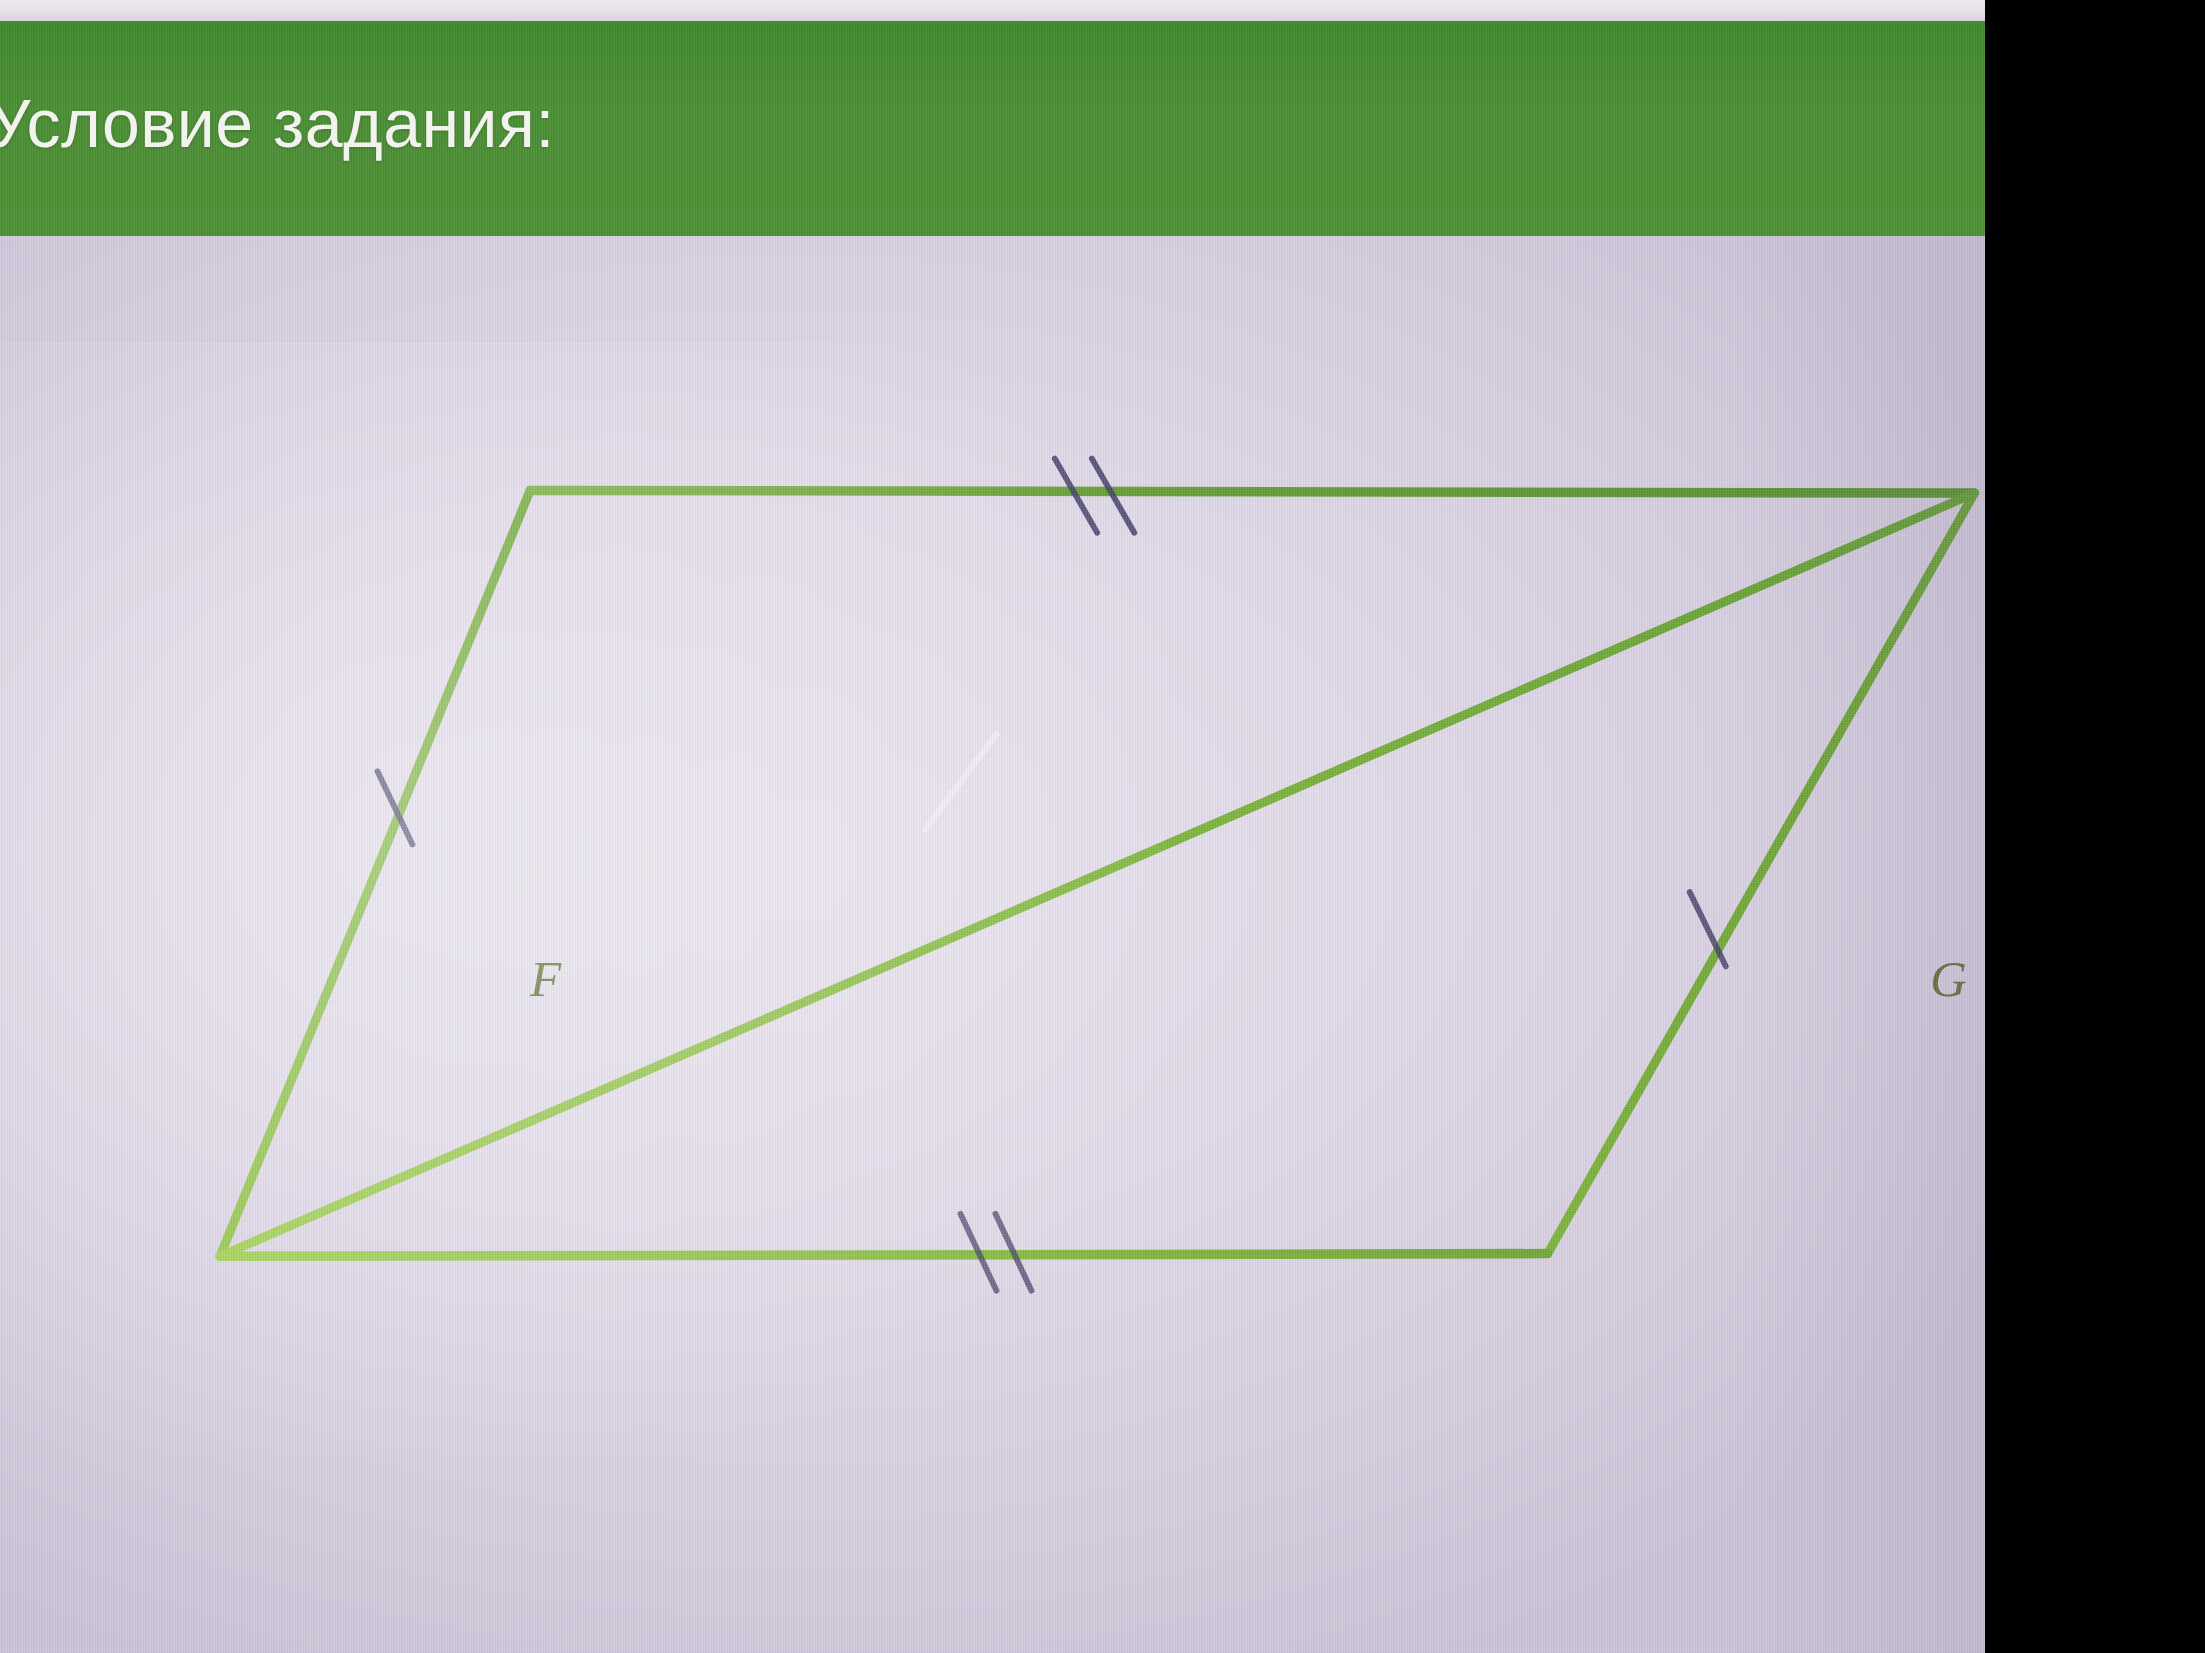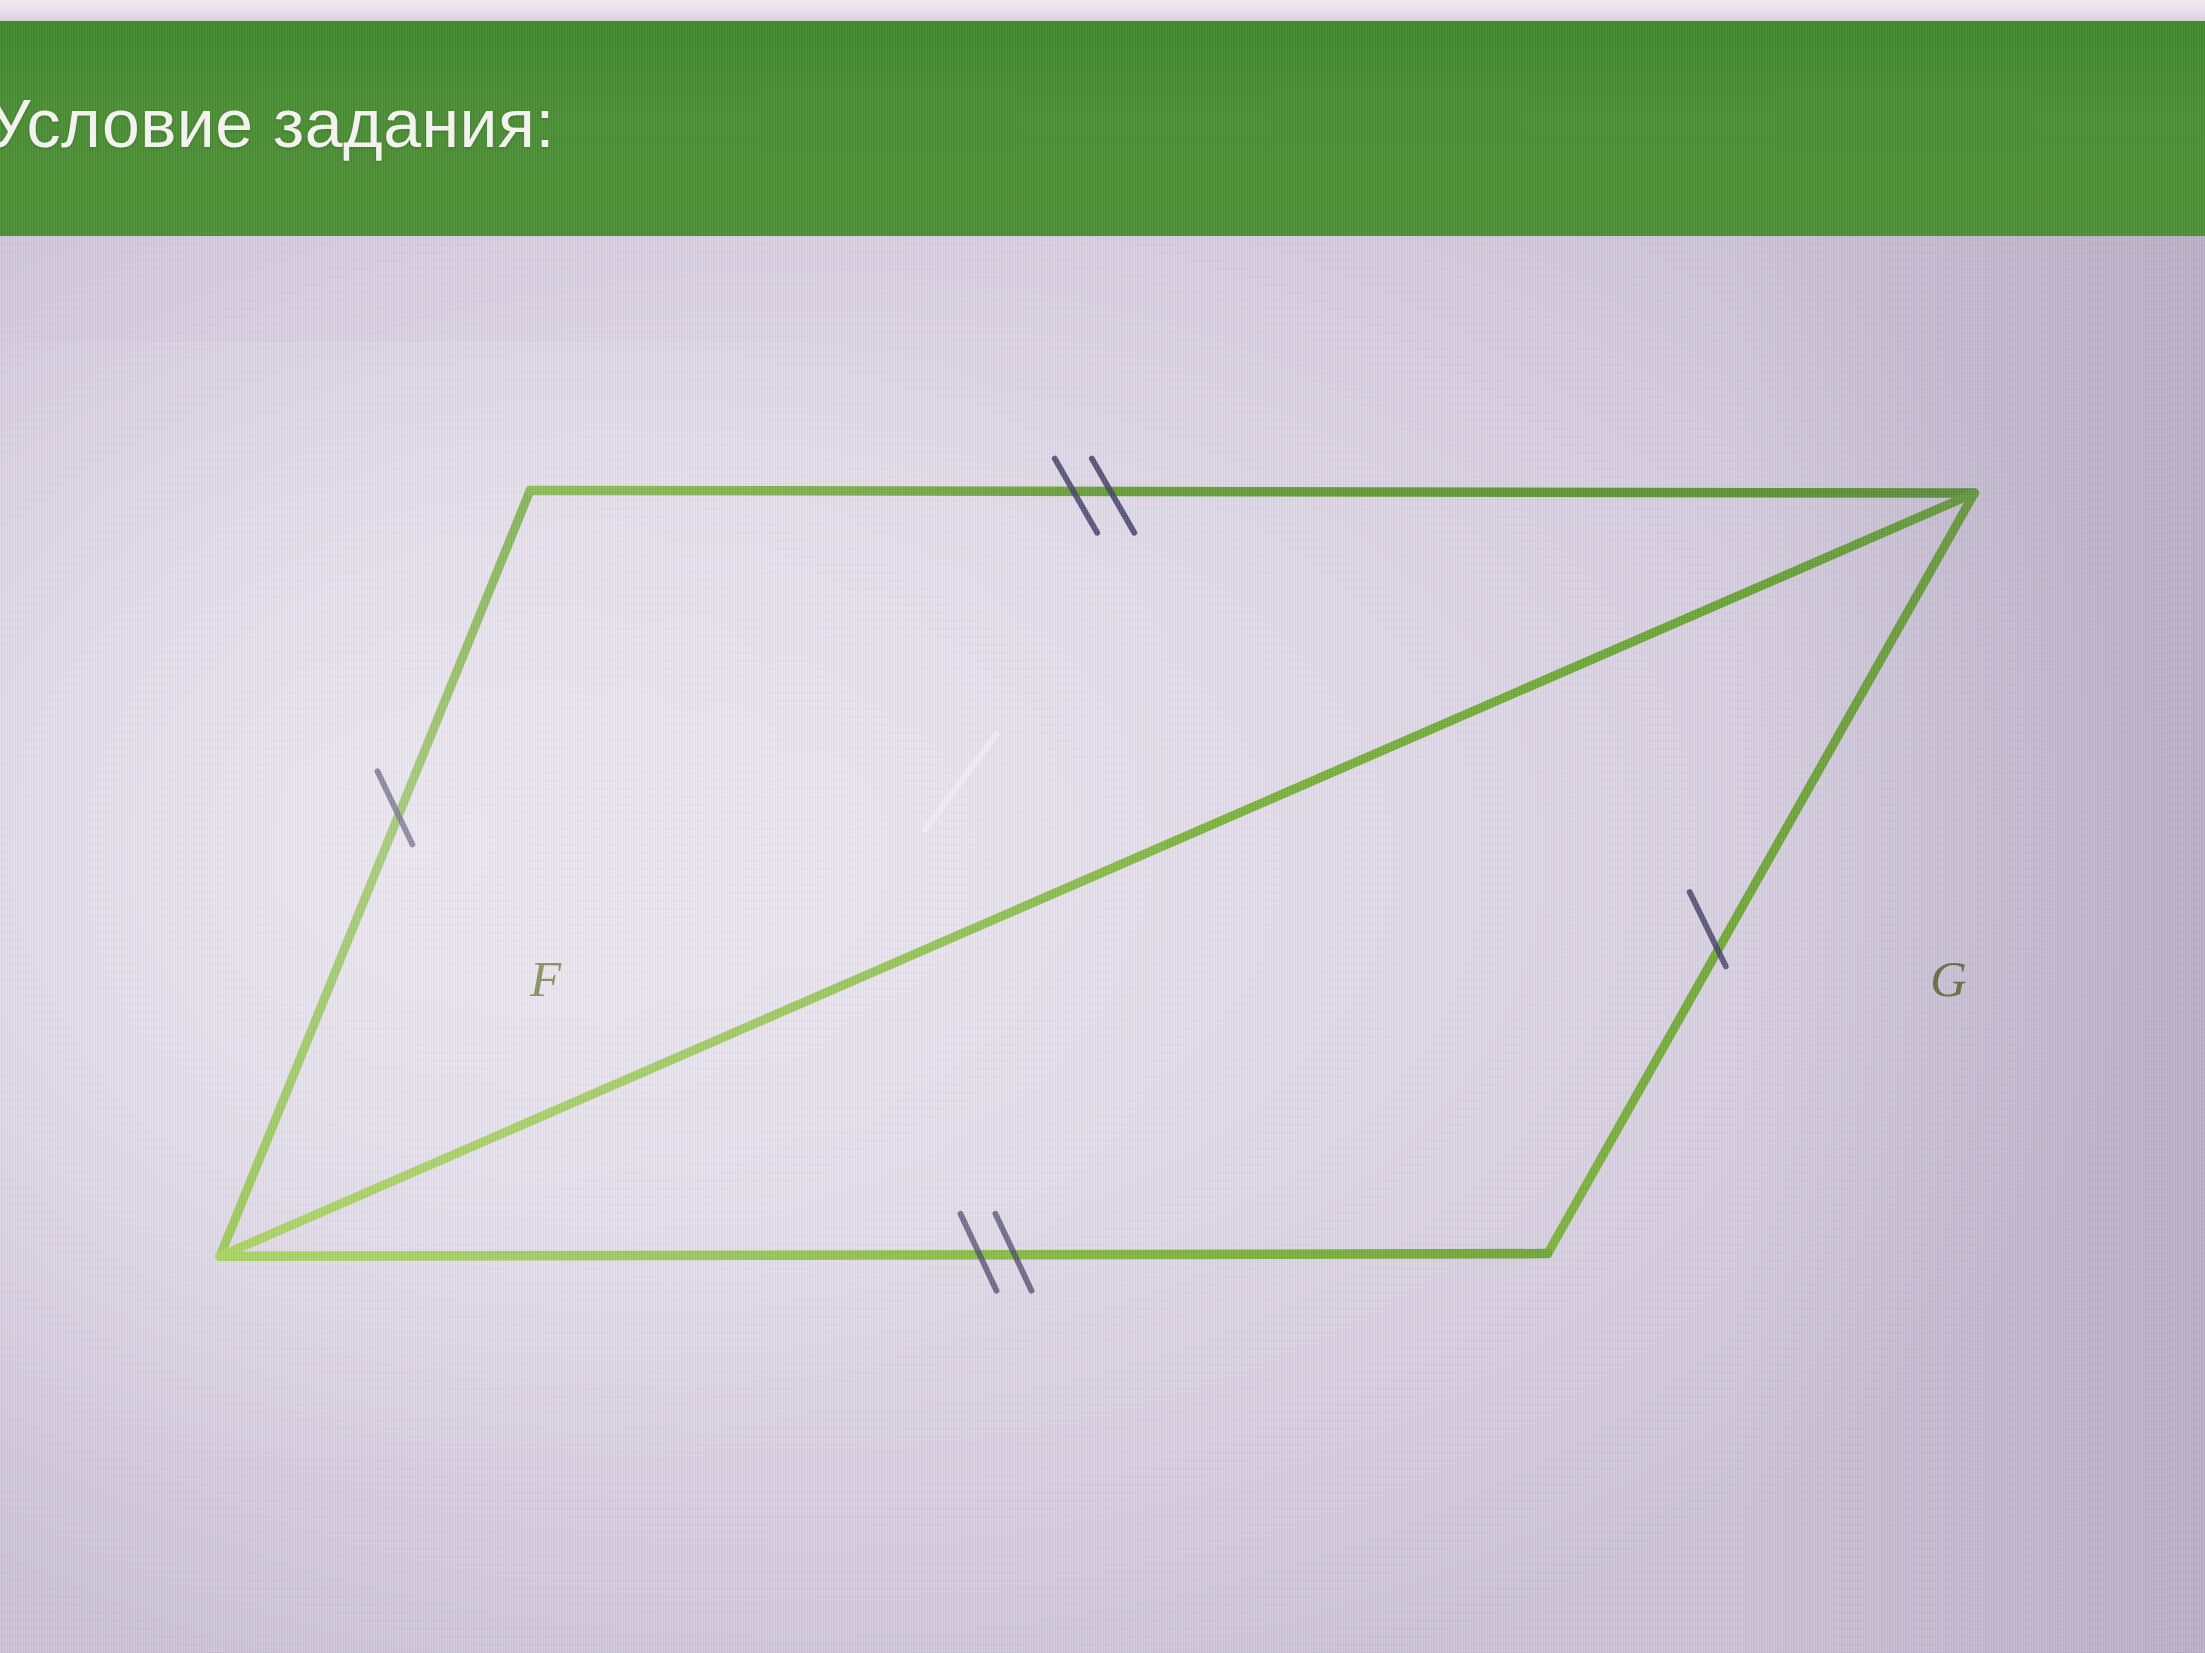--- a/index.html
+++ b/index.html
@@ -7,21 +7,21 @@
     padding: 0;
     background: #000;
   }
   body {
     font-family: "Liberation Sans", sans-serif;
   }
 
   
   #screen {
     position: relative;
-    width: 2205px;
+    width: 1985px;
     height: 1654px;
     overflow: hidden;
     background: #cfc6d8;
   }
 
   
   .top-strip {
     position: absolute;
     left: 0; top: 0;
     width: 2205px;

